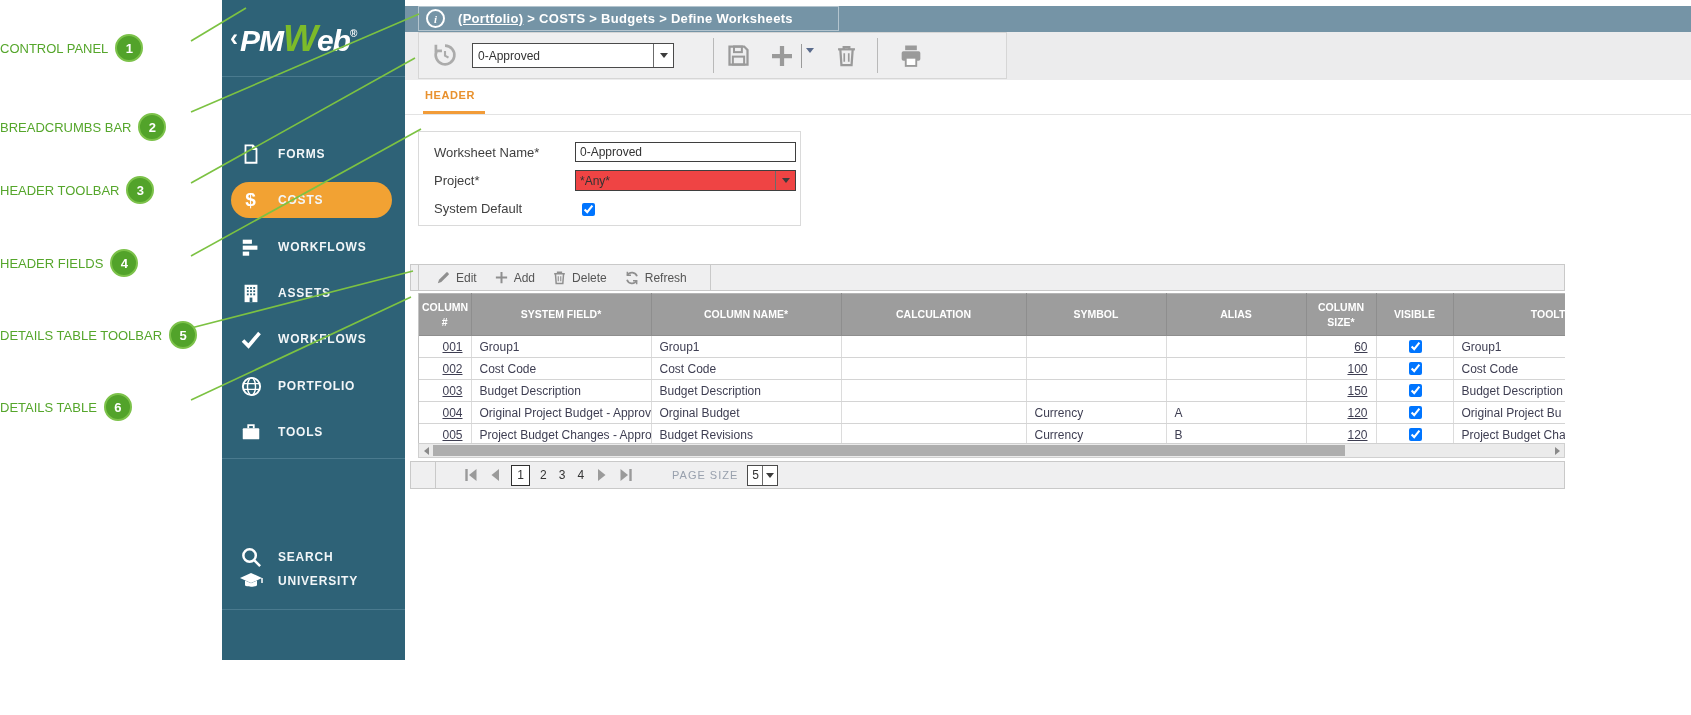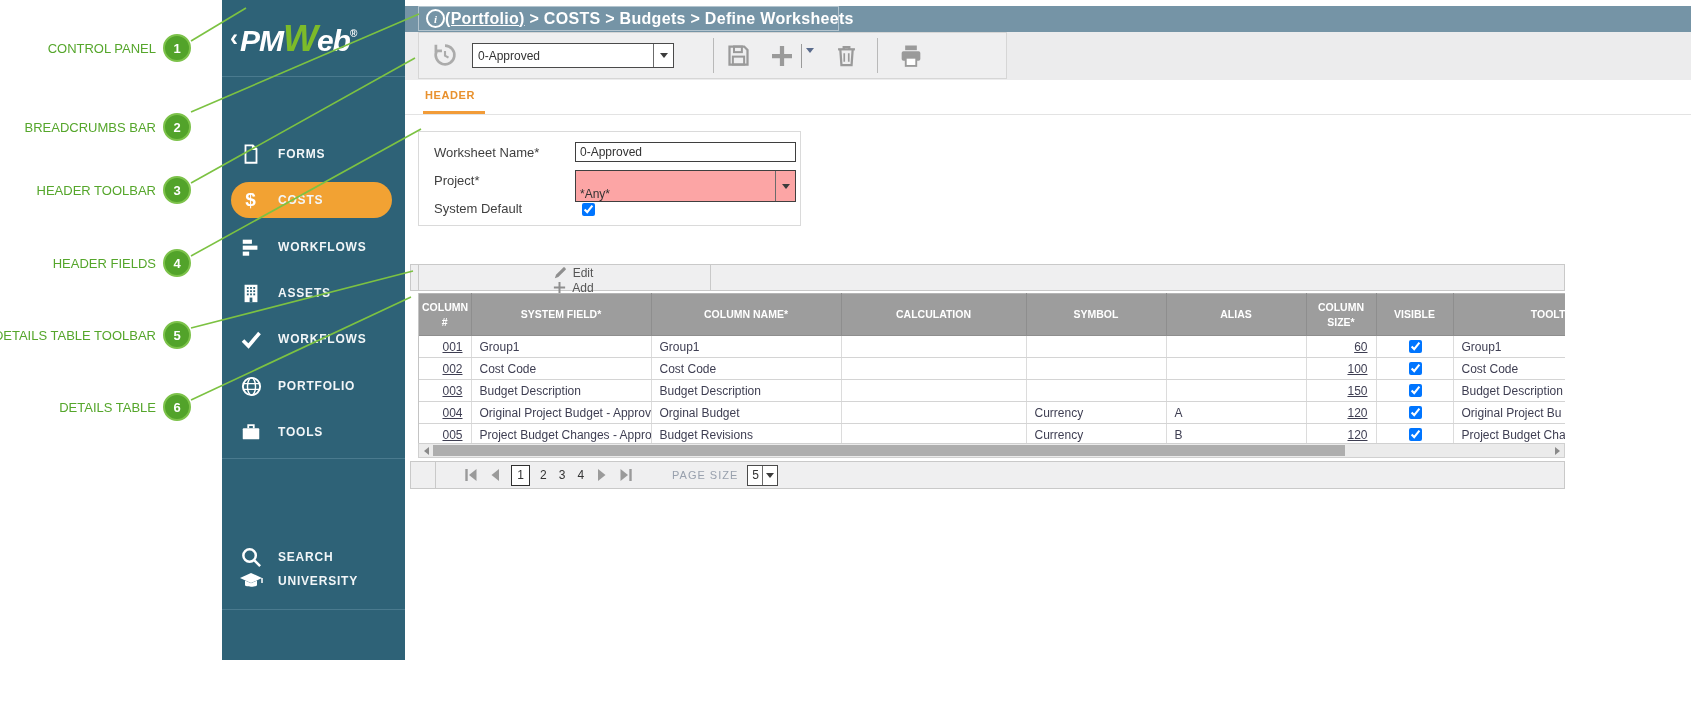--- a/index.html
+++ b/index.html
@@ -1,21 +1,21 @@
 <!DOCTYPE html>
 <html><head>
 <meta charset="utf-8">
 <style>
   html,body{margin:0;padding:0;background:#fff;}
   .canvas{position:relative;width:1691px;height:715px;background:#fff;overflow:hidden;
           font-family:"Liberation Sans",sans-serif;}
 
   
   .ann{position:absolute;left:0;width:191px;height:26px;display:flex;align-items:center;
-       justify-content:flex-end;z-index:6;}
+       z-index:6;}
   .ann-label{color:#55A62B;font-size:13px;margin-right:7px;white-space:nowrap;}
   .ann-num{width:24px;height:24px;border-radius:50%;background:#52A32A;border:2px solid #7CC24A;
            color:#fff;font-weight:bold;font-size:13px;display:flex;align-items:center;justify-content:center;flex:none;}
   .overlay-svg{position:absolute;left:0;top:0;z-index:5;pointer-events:none;}
 
   
   .sidebar{position:absolute;left:222px;top:0;width:183px;height:660px;background:#2E6277;z-index:1;}
   .logo-row{position:absolute;top:0;left:0;right:0;height:76px;display:flex;align-items:center;padding-left:8px;box-sizing:border-box;}
   .collapse{color:#fff;font-size:24px;font-weight:bold;margin-right:2px;line-height:1;}
   .logo-text{color:#fff;font-weight:bold;font-style:italic;font-size:30px;letter-spacing:-1px;line-height:1;}
@@ -30,21 +30,21 @@
   .avatar{width:30px;height:30px;border-radius:50%;flex:none;
           background:linear-gradient(180deg,#5d4132 0%,#5d4132 32%,#c49a74 32%,#c49a74 72%,#37655c 72%);}
 
   
   .breadcrumb-bar{position:absolute;left:405px;top:6px;width:1286px;height:26px;background:#7594A6;z-index:1;}
   .breadcrumb-box{position:absolute;left:13px;top:0;width:421px;height:25px;border:1px solid rgba(255,255,255,.45);
                   box-sizing:border-box;display:flex;align-items:center;}
   .info-ic{width:15px;height:15px;border:2px solid #fff;border-radius:50%;margin-left:7px;flex:none;
            display:flex;align-items:center;justify-content:center;color:#fff;
            font-family:"Liberation Serif",serif;font-style:italic;font-weight:bold;font-size:11px;}
-  .crumb-text{color:#fff;font-size:16px;font-weight:bold;white-space:nowrap;letter-spacing:.3px;}
+  .crumb-text{color:#fff;font-size:13px;font-weight:bold;margin-left:13px;white-space:nowrap;letter-spacing:.3px;}
   .crumb-portfolio{text-decoration:underline;}
 
   
   .toolbar{position:absolute;left:405px;top:32px;width:1286px;height:48px;background:#ECECED;z-index:1;}
   .toolbar-box{position:absolute;left:13px;top:0;width:589px;height:47px;background:#EFEFF0;border:1px solid #d6d6d6;box-sizing:border-box;}
   .tb-ic{position:absolute;top:10px;}
   .tb-sep{position:absolute;top:6px;height:35px;width:1px;background:#b9b9b9;}
   .tb-select{position:absolute;left:67px;top:11px;width:202px;height:25px;border:1px solid #4a4a4a;background:#fff;
              box-sizing:border-box;display:flex;align-items:center;}
   .tb-select .val{flex:1;font-size:12px;color:#333;padding-left:5px;}
@@ -55,29 +55,29 @@
   
   .tab-row{position:absolute;left:405px;top:80px;width:1286px;height:34px;background:#fff;border-bottom:1px solid #e3e3e3;z-index:1;}
   .tab-label{position:absolute;left:20px;top:9px;color:#E8912E;font-size:11px;font-weight:bold;letter-spacing:.6px;}
   .tab-underline{position:absolute;left:18px;bottom:0;width:62px;height:3px;background:#F29C38;}
 
   
   .fields-panel{position:absolute;left:418px;top:131px;width:383px;height:95px;border:1px solid #dadada;background:#fff;box-sizing:border-box;z-index:1;}
   .f-label{position:absolute;left:15px;font-size:13px;color:#3f3f3f;}
   .f-input{position:absolute;left:156px;top:10px;width:221px;height:20px;border:1px solid #3f3f3f;box-sizing:border-box;
            font-family:"Liberation Sans",sans-serif;font-size:12px;color:#333;padding:0 4px;background:#fff;}
-  .f-select{position:absolute;left:156px;top:38px;width:221px;height:32px;border:1px solid #3f3f3f;background:#fca5a5;
-            box-sizing:border-box;display:flex;align-items:flex-end;}
+  .f-select{position:absolute;left:156px;top:38px;width:221px;height:21px;border:1px solid #3f3f3f;background:#ef4444;
+            box-sizing:border-box;display:flex;align-items:center;}
   .f-select .val{flex:1;font-size:12px;color:#333;padding-left:4px;}
   .f-check{position:absolute;left:159px;top:68px;width:13px;height:13px;}
 
   
   .dt-bar{position:absolute;left:410px;top:264px;width:1155px;height:27px;background:#EFEFF0;border:1px solid #c9c9c9;box-sizing:border-box;z-index:1;}
   .dt-box{position:absolute;left:7px;top:-1px;width:293px;height:27px;border:1px solid #c9c9c9;box-sizing:border-box;
-          display:flex;align-items:center;flex-direction:column;}
+          display:flex;align-items:center;}
   .dt-btn{display:flex;align-items:center;margin-left:17px;font-size:12px;color:#555;cursor:pointer;}
   .dt-btn svg{margin-right:5px;}
 
   
   .grid-wrap{position:absolute;left:418px;top:293px;width:1147px;overflow:hidden;z-index:1;border-left:1px solid #c4c4c4;box-sizing:border-box;}
   table.grid{border-collapse:collapse;table-layout:fixed;width:1234px;}
   .grid th{height:37px;background:#9D9D9D;color:#fff;font-size:10.5px;font-weight:bold;text-align:center;
            border-right:1px solid #8e8e8e;border-bottom:1px solid #8e8e8e;border-top:1px solid #b5b5b5;
            padding:2px 3px;line-height:1.35;overflow:hidden;}
   .grid td{height:21px;font-size:12px;color:#3e3e52;background:#fff;border-right:1px solid #dcdcdc;

